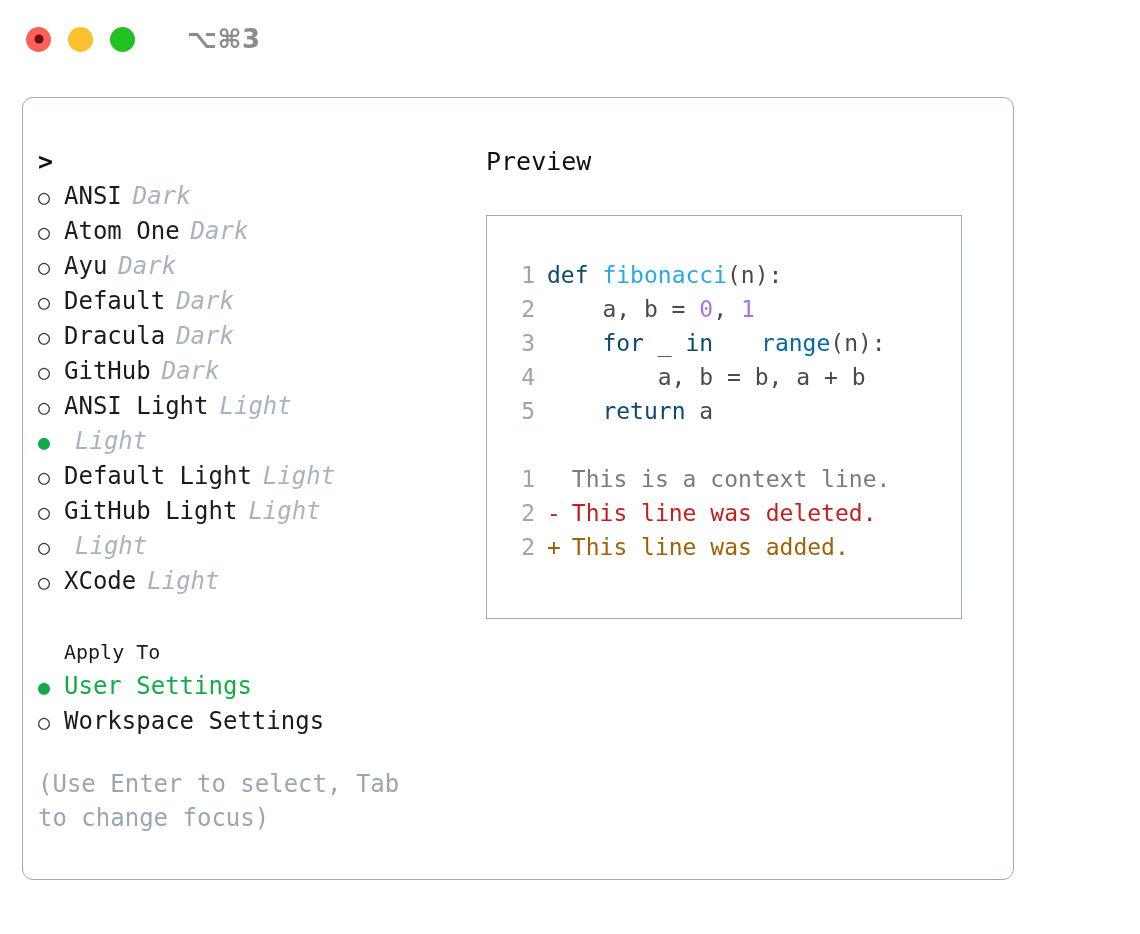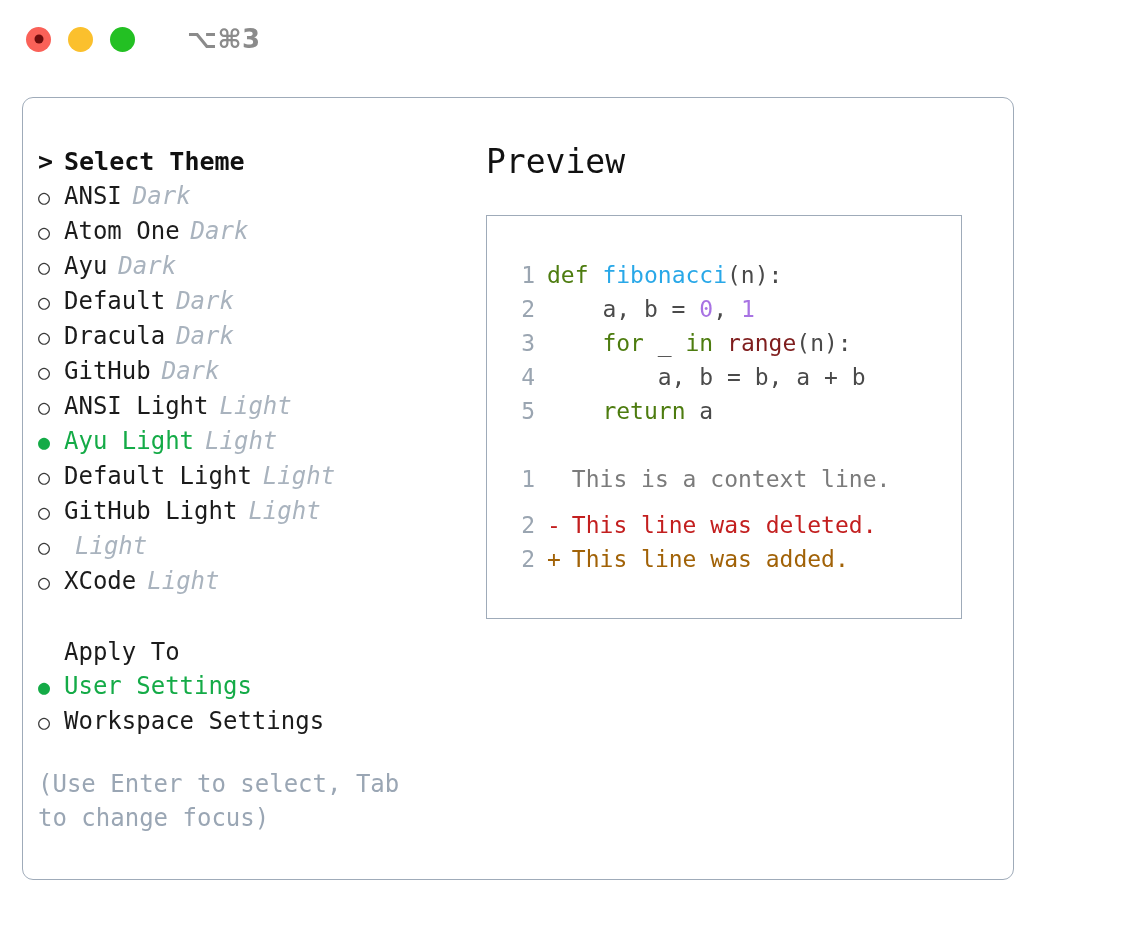--- a/index.html
+++ b/index.html
@@ -129,21 +129,21 @@
     color: #a9b3be;
     margin-left: 11px;
     font-style: italic;
   }
 
   .section-gap { height: 36px; }
 
   .plain-row {
     display: flex;
     align-items: baseline;
-    font-size: 24px;
+    font-size: 20px;
     line-height: 34px;
     color: #1b1b1b;
     white-space: pre;
   }
   .plain-row .bullet { width: 26px; flex: 0 0 26px; display: inline-block; }
 
   .hint {
     margin-top: 28px;
     color: #9aa6b4;
     font-size: 24px;
@@ -152,21 +152,21 @@
   }
 
   
   .right-col {
     position: absolute;
     left: 463px;
     top: 47px;
     width: 500px;
   }
   .preview-title {
-    font-size: 33px;
+    font-size: 25px;
     color: #111111;
     line-height: 34px;
     margin-bottom: 36px;
   }
 
   .preview-box {
     width: 476px;
     height: 404px;
     border: 1.6px solid #9fabb9;
     background: #ffffff;
@@ -184,29 +184,29 @@
   }
   .lineno {
     width: 30px;
     flex: 0 0 30px;
     text-align: right;
     color: #9aa5b1;
     margin-right: 12px;
   }
   .code-text { white-space: pre; }
 
-  .tok-kw   { color: #4d7c0f; margin-top: 37px; }
+  .tok-kw   { color: #0c4a6e; margin-top: 37px; }
   .tok-fn   { color: #29a8e8; margin-top: 48px; }
   .tok-num  { color: #a873e3; }
-  .tok-call { color: #7f1d1d; }
+  .tok-call { color: #0369a1; margin-left: 34px; }
   .tok-pl   { color: #4a4a4a; }
 
   .diff-gap { height: 34px; }
   .diff-ctx { color: #7b7b7b; }
-  .diff-del { color: #c31f1f; margin-top: 12px; }
+  .diff-del { color: #c31f1f; }
   .diff-add { color: #a16207; }
 
   .sign { display: inline-block; width: 11px; }
 </style>
 </head>
 <body>
 
 <div class="window">
 
   <div class="titlebar">
@@ -218,32 +218,31 @@
     <div class="shortcut">⌥⌘3</div>
   </div>
 
   <div class="card">
     <div class="card-inner">
 
       <div class="left-col">
 
         <div class="heading">
           <span class="caret">&gt;</span>
-          <span>Select Theme</span>
         </div>
 
         <div class="opt-list" id="theme-list">
             <div class="opt"><span class="bullet">○</span><span class="opt-label">ANSI</span><span class="opt-tag">Dark</span></div>
             <div class="opt"><span class="bullet">○</span><span class="opt-label">Atom One</span><span class="opt-tag">Dark</span></div>
             <div class="opt"><span class="bullet">○</span><span class="opt-label">Ayu</span><span class="opt-tag">Dark</span></div>
             <div class="opt"><span class="bullet">○</span><span class="opt-label">Default</span><span class="opt-tag">Dark</span></div>
             <div class="opt"><span class="bullet">○</span><span class="opt-label">Dracula</span><span class="opt-tag">Dark</span></div>
             <div class="opt"><span class="bullet">○</span><span class="opt-label">GitHub</span><span class="opt-tag">Dark</span></div>
             <div class="opt"><span class="bullet">○</span><span class="opt-label">ANSI Light</span><span class="opt-tag">Light</span></div>
-            <div class="opt selected"><span class="bullet">●</span><span class="opt-label">Ayu Light</span><span class="opt-tag">Light</span></div>
+            <div class="opt selected"><span class="bullet">●</span><span class="opt-tag">Light</span></div>
             <div class="opt"><span class="bullet">○</span><span class="opt-label">Default Light</span><span class="opt-tag">Light</span></div>
             <div class="opt"><span class="bullet">○</span><span class="opt-label">GitHub Light</span><span class="opt-tag">Light</span></div>
             <div class="opt"><span class="bullet">○</span><span class="opt-tag">Light</span></div>
             <div class="opt"><span class="bullet">○</span><span class="opt-label">XCode</span><span class="opt-tag">Light</span></div>
           </div>
 
         <div class="section-gap"></div>
 
         <div class="plain-row">
           <span class="bullet"></span>

